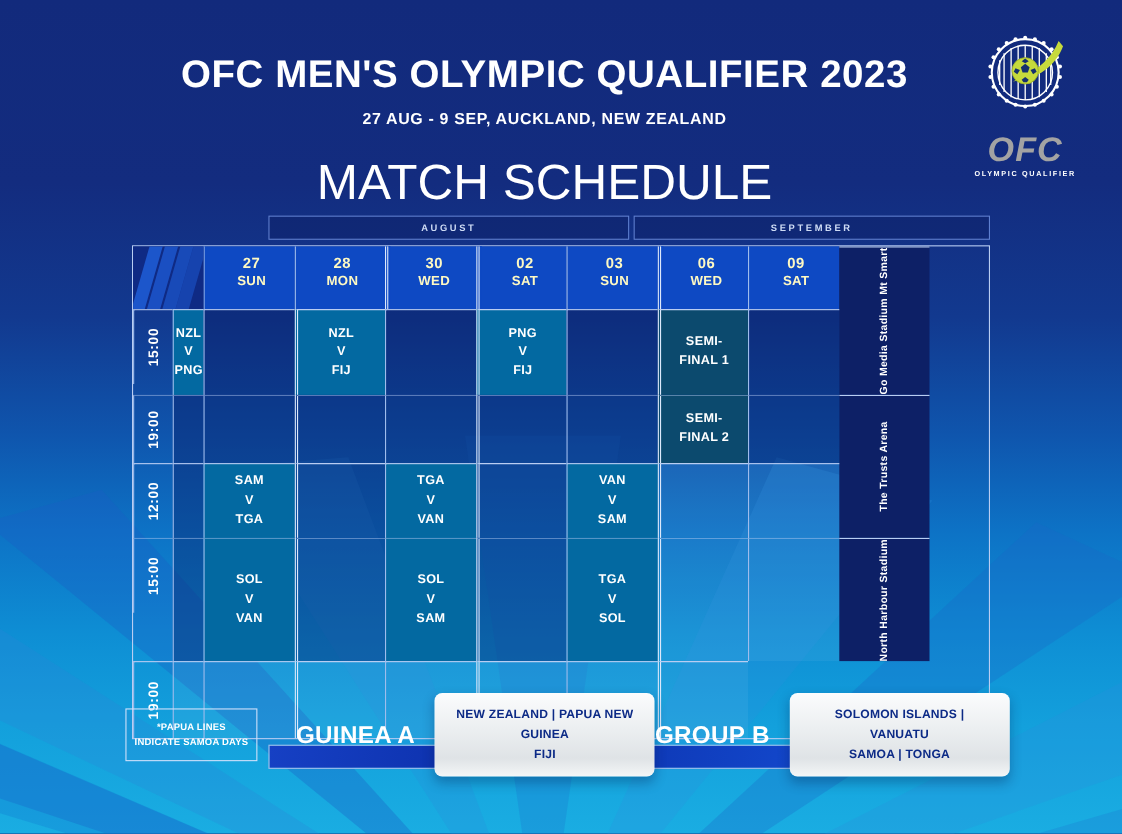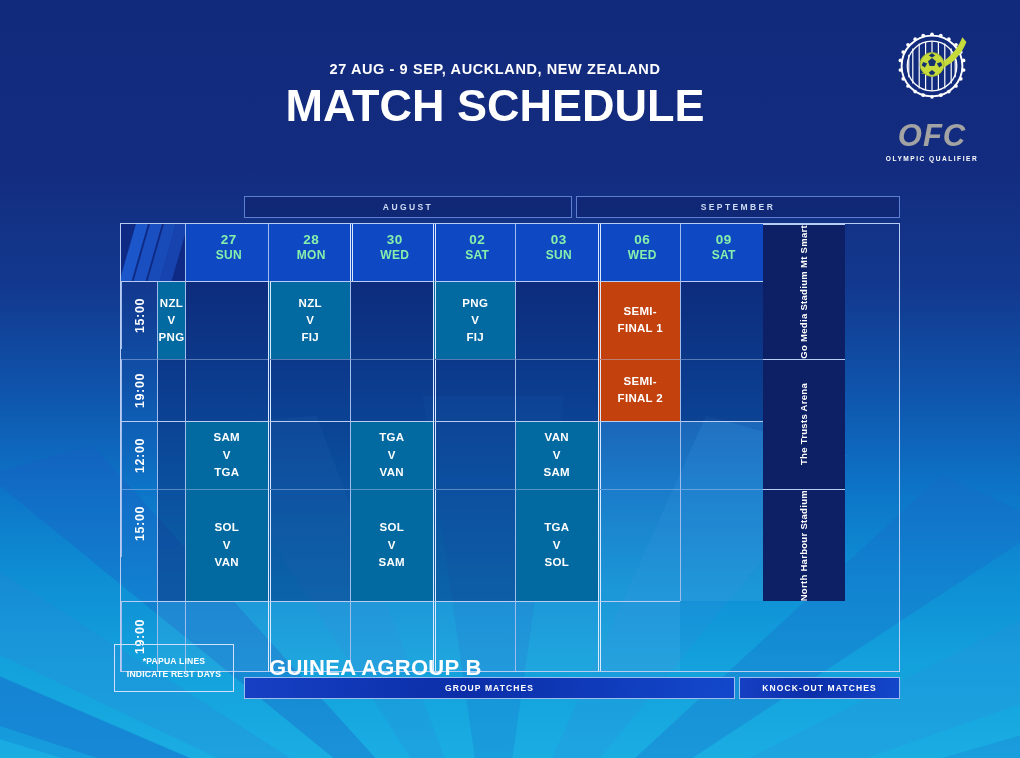--- a/index.html
+++ b/index.html
@@ -26,22 +26,22 @@
   #title-block{ position:absolute; left:0; top:48px; width:990px; text-align:center; }
   #main-title{
     color:#ffffff; font-size:35px; font-weight:bold; letter-spacing:.5px;
     font-family:"Liberation Sans", sans-serif;
   }
   #subtitle{
     color:#ffffff; font-size:14.5px; font-weight:bold; letter-spacing:.6px;
     margin-top:13px;
   }
   #schedule-title{
-    color:#ffffff; font-size:45px; font-weight:bold; letter-spacing:0px;
-    margin-top:3px;
+    color:#ffffff; font-size:45px; font-weight:normal; letter-spacing:0px;
+    margin-top:23px;
   }
 
   
   #ofc-logo{ position:absolute; right:36px; top:26px; width:104px; height:132px;
              text-align:center; }
   #ofc-mark{ width:80px; height:80px; margin:0 auto; display:block; }
   #ofc-word{ color:#a3a3a3; font-size:31px; font-weight:bold; letter-spacing:1px;
              margin-top:14px; line-height:1; font-style:italic; }
   #ofc-sub{ color:#fff; font-size:6.6px; font-weight:bold; letter-spacing:1.5px;
             margin-top:4px; }
@@ -63,21 +63,21 @@
          grid-template-columns:34px 30px 60px repeat(8, 1fr);
          border:1px solid #b9cdf2; }
   
   .grid{ grid-template-columns:36px 28px repeat(8, 82.5px); }
 
   .hdr-deco{ grid-column:1 / 3; background:#0f2a84; position:relative; overflow:hidden; }
   .hdr-deco .s{ position:absolute; top:-10%; height:130%; width:12px;
                 background:#1d58cf; transform:skewX(-16deg); opacity:.92; }
 
   .date-cell{
-    background:#0e49c3; color:#86efac; text-align:center;
+    background:#0e49c3; color:#fef9c3; text-align:center;
     padding:7px 0 8px 4px; line-height:1.28;
     border-left:1px solid #9fbcec;
   }
   .date-cell .d{ font-size:13.5px; font-weight:bold; letter-spacing:.5px; }
   .date-cell .w{ font-size:12px; font-weight:bold; letter-spacing:.3px; }
   .date-cell.rest{ border-left:3px double #dce8fb; box-shadow:inset 3px 0 0 -1px #0e49c3; }
 
   .venue-cell{
     background:#0d2066; color:#ffffff; display:flex; align-items:center;
     justify-content:center; border-top:1px solid #b9cdf2;
@@ -100,21 +100,21 @@
 
   .match-cell{
     position:relative; text-align:center; color:#ffffff;
     display:flex; flex-direction:column; align-items:center; justify-content:center;
     border-left:1px solid #9fbcec; border-top:1px solid #b9cdf2;
     font-size:11.5px; font-weight:bold; line-height:1.5; letter-spacing:.3px;
   }
   .match-cell.soft{ border-top:1px solid rgba(185,205,242,.45); }
   .match-cell.rest{ border-left:3px double #dce8fb; }
   .match-cell.filled{ background:#0369a1; }
-  .match-cell.ko{ background:#c2410c; }
+  .match-cell.ko{ background:#0c4a6e; }
   .match-cell.dim{ background:rgba(8,28,100,.40); }
   .match-cell.lite{ background:rgba(255,255,255,.055); }
   .match-cell .ln{ display:block; }
 
   
   .legend-row{ display:flex; margin-top:5px; margin-left:124px; height:22px; gap:4px; }
   .legend-bar{
     color:#ffffff; font-size:8.5px; font-weight:bold; letter-spacing:1.1px;
     display:flex; align-items:center; justify-content:center;
     border:1px solid #9fbcec;
@@ -161,20 +161,21 @@
       <path d="M0,0 L180,-480 L300,-440 Z" fill="#2d90dc" opacity=".24"></path>
       <path d="M0,0 L380,-420 L470,-370 Z" fill="#1a66c8" opacity=".30"></path>
       <path d="M0,0 L540,-330 L620,-260 Z" fill="#2c8fdb" opacity=".26"></path>
       <path d="M0,0 L660,-230 L730,-150 Z" fill="#1d78d0" opacity=".28"></path>
     </g>
   </svg>
 </div>
 
 <div id="header">
   <div id="title-block">
+    <div id="main-title">OFC MEN'S OLYMPIC QUALIFIER 2023</div>
     <div id="subtitle">27 AUG - 9 SEP, AUCKLAND, NEW ZEALAND</div>
     <div id="schedule-title">MATCH SCHEDULE</div>
   </div>
 
   <div id="ofc-logo">
     <svg id="ofc-mark" viewBox="0 0 100 100">
       <g fill="none" stroke="#ffffff">
         <circle cx="50" cy="50" r="38" stroke-width="2.4"></circle>
         <circle cx="50" cy="50" r="31" stroke-width="1.6"></circle>
         <g stroke-width="1.5">
@@ -377,17 +378,25 @@
     </div>
   <div class="legend-row" id="legend-row">
       <div class="legend-bar" style="width: 491px;">GROUP MATCHES</div>
       <div class="legend-bar" style="width: 161px;">KNOCK-OUT MATCHES</div>
     </div>
 </div>
 
 <div id="footer">
   <div id="rest-note">
     <span>*PAPUA LINES</span>
-    <span>INDICATE REST DAYS</span>
+    <span>INDICATE SAMOA DAYS</span>
   </div>
   <div class="group-label" id="ga-label">GUINEA A</div>
+  <div class="group-pill" id="ga-pill">
+    <div>NEW ZEALAND | PAPUA NEW GUINEA</div>
+    <div>FIJI</div>
+  </div>
   <div class="group-label" id="gb-label">GROUP B</div>
+  <div class="group-pill" id="gb-pill">
+    <div>SOLOMON ISLANDS | VANUATU</div>
+    <div>SAMOA | TONGA</div>
+  </div>
 </div>
 
 </body></html>

